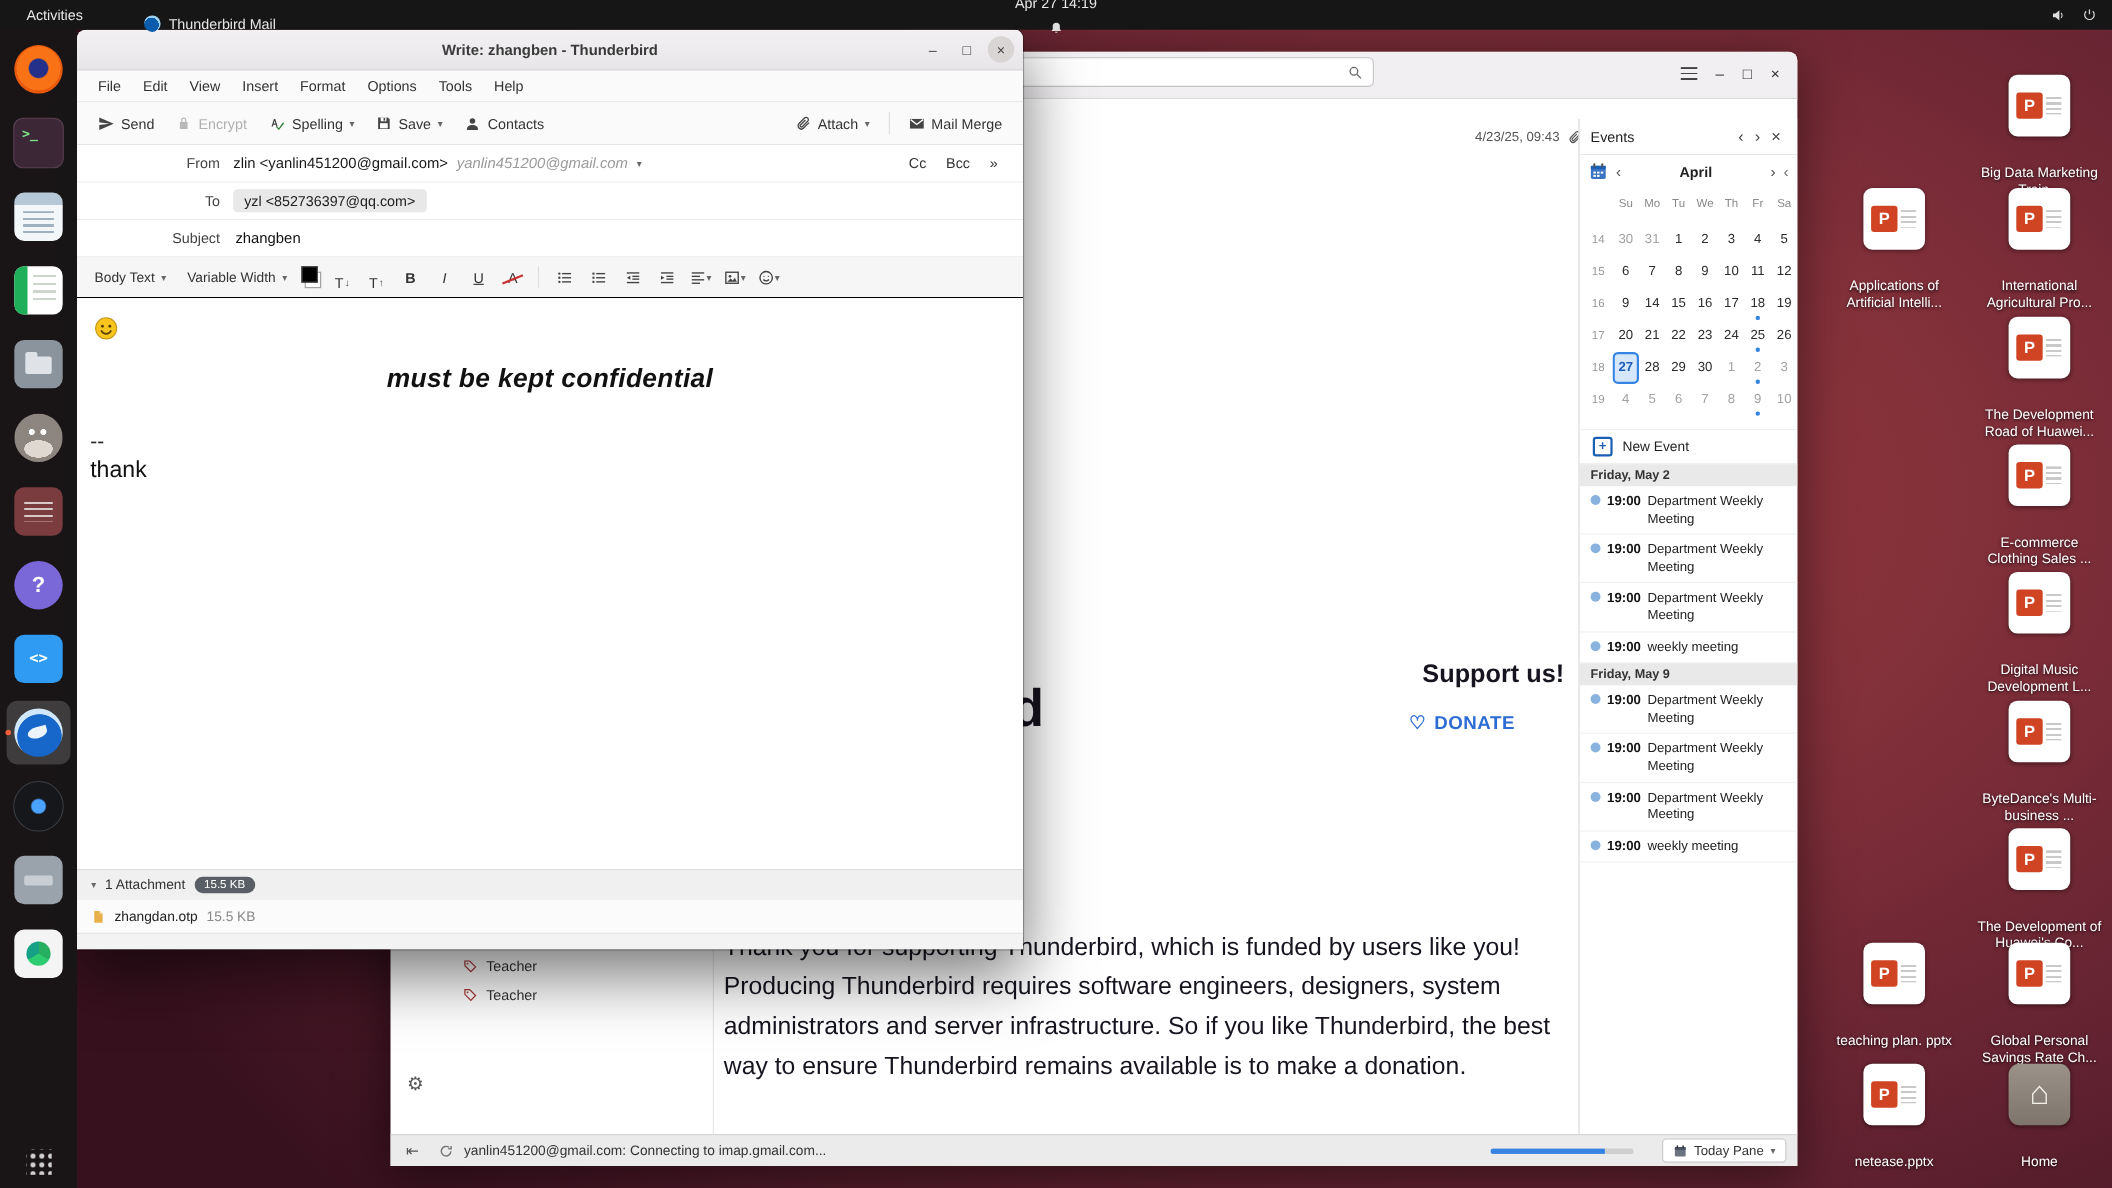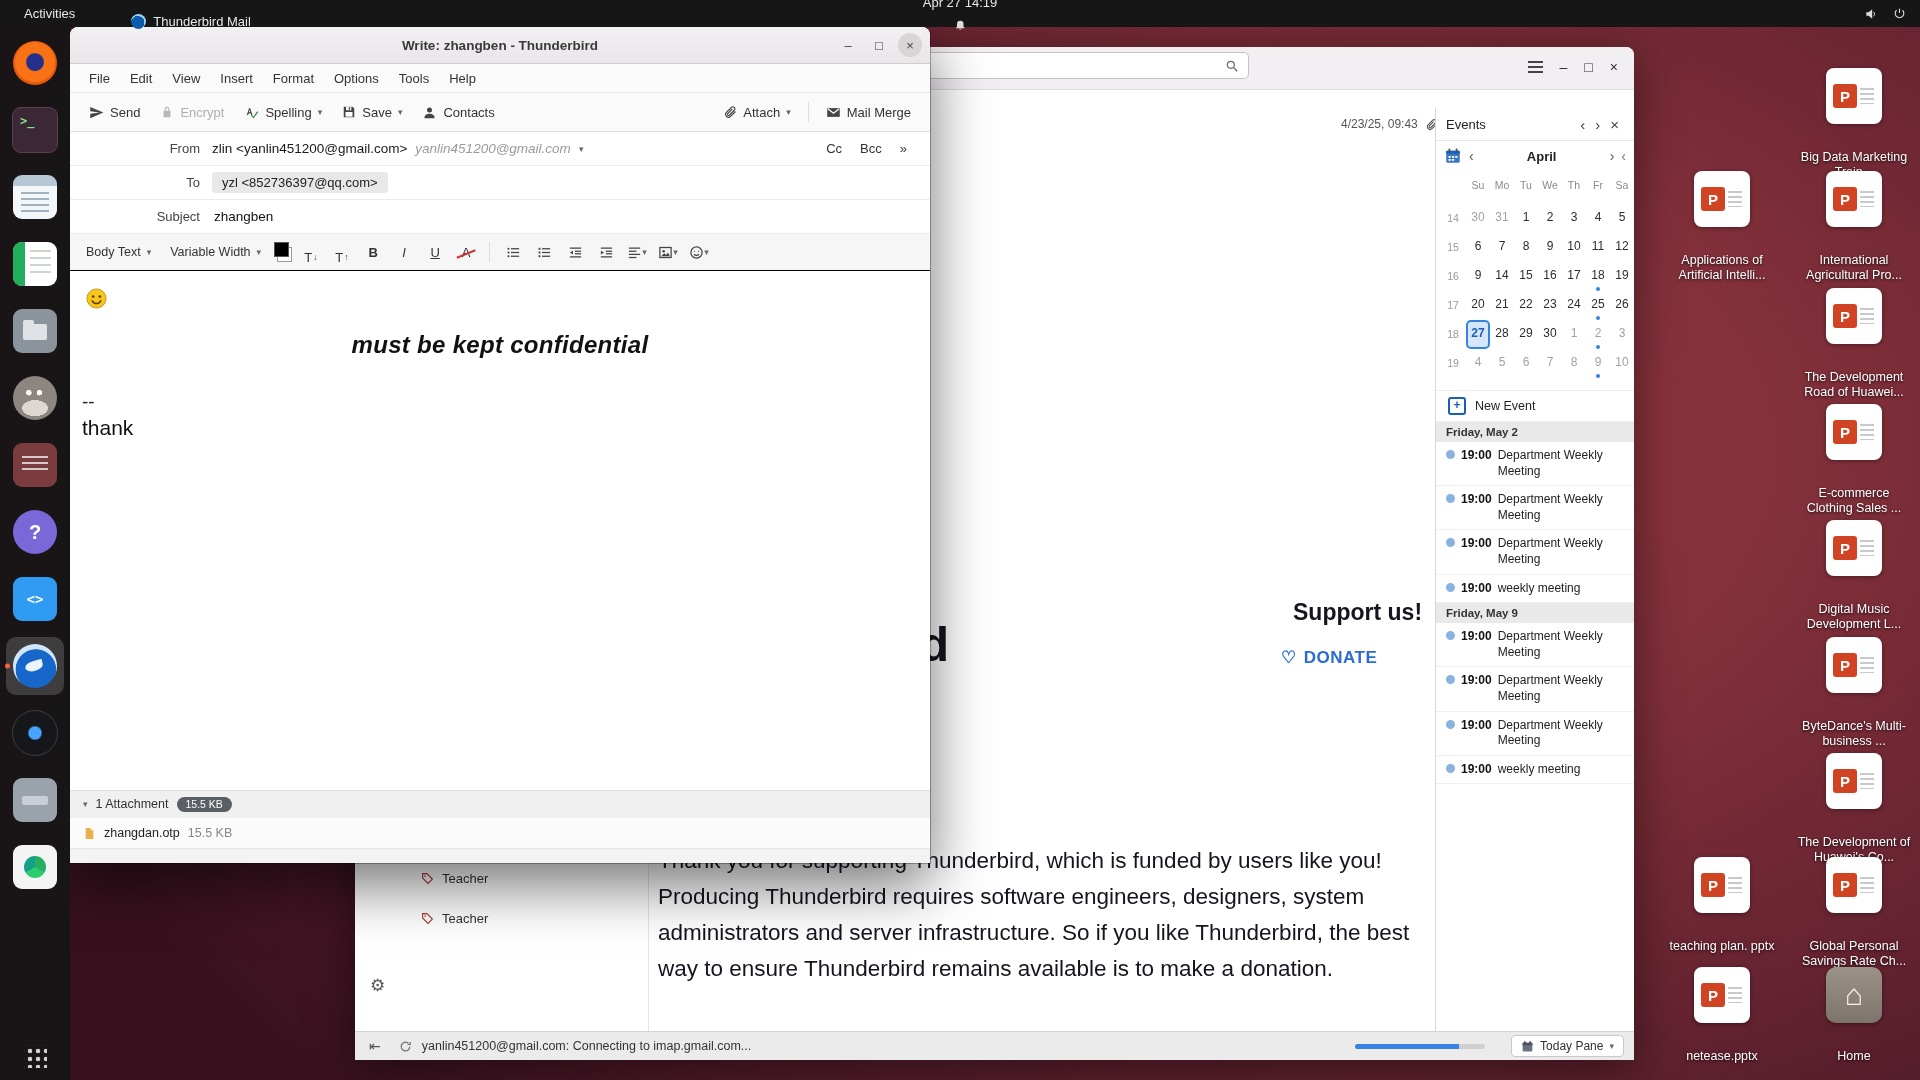--- a/index.html
+++ b/index.html
@@ -63,21 +63,21 @@
   .mw-toolbar{position:absolute;top:0;left:0;right:0;height:42px;background:#f1eff1;border-bottom:1px solid #dcd9dc;}
   .search-box{position:absolute;left:430px;top:5px;width:464px;height:27px;background:#fff;border:1px solid #c6c2c6;border-radius:5px;display:flex;align-items:center;justify-content:flex-end;padding:0 9px;box-sizing:border-box;}
   .win-ctrls{position:absolute;right:16px;top:6px;display:flex;gap:17px;align-items:center;color:#333;height:28px;}
   .hamb{width:15px;height:12px;background:repeating-linear-gradient(#444 0 1.7px, transparent 1.7px 5px);}
   .wc{font-size:14px;color:#333;line-height:1;}
   .mw-msgmeta{position:absolute;top:70px;left:986px;display:flex;align-items:center;gap:7px;font-size:12px;color:#555;}
   .mw-heading{position:absolute;left:502px;top:570px;font-size:48px;font-weight:600;color:#17131f;letter-spacing:.5px;}
   .mw-support{position:absolute;left:938px;top:552px;font-size:23px;font-weight:700;color:#17131f;}
   .mw-donate{position:absolute;left:926px;top:600px;font-size:17px;font-weight:700;color:var(--donate,#2b6bd3);display:flex;align-items:center;gap:7px;letter-spacing:.5px;}
   .mw-para{position:absolute;left:303px;top:796px;width:762px;font-size:22.5px;line-height:36px;color:#17131f;margin:0;}
-  .tag-list{position:absolute;left:66px;top:824px;display:flex;flex-direction:column;gap:25px;}
+  .tag-list{position:absolute;left:66px;top:824px;display:flex;flex-direction:column;gap:11px;}
   .tag-row{display:flex;align-items:center;gap:8px;font-size:13px;color:#333;}
   .pane-divider{position:absolute;left:293px;top:816px;bottom:28px;width:1px;background:#e4e4e4;}
   .gear{position:absolute;left:15px;top:928px;font-size:17px;color:#555;}
   .statusbar{position:absolute;left:0;right:0;bottom:0;height:28px;background:#ebebeb;border-top:1px solid #d4d4d4;display:flex;align-items:center;padding:0 10px;gap:10px;font-size:12.5px;color:#333;z-index:6;}
   .collapse{font-size:14px;color:#555;margin:0 8px 0 4px;}
   .progress{margin-left:auto;width:130px;height:5px;background:#cfcfcf;border-radius:3px;overflow:hidden;flex:none;}
   .fill{height:100%;background:var(--accent,#3a82e4);}
   .today-pane-btn{display:flex;align-items:center;gap:6px;border:1px solid #c9c9c9;background:#ffffff;border-radius:4px;padding:3px 9px;font-size:12px;color:#333;margin-left:16px;flex:none;}
   .arrow{font-size:9px;color:#666;}
   

